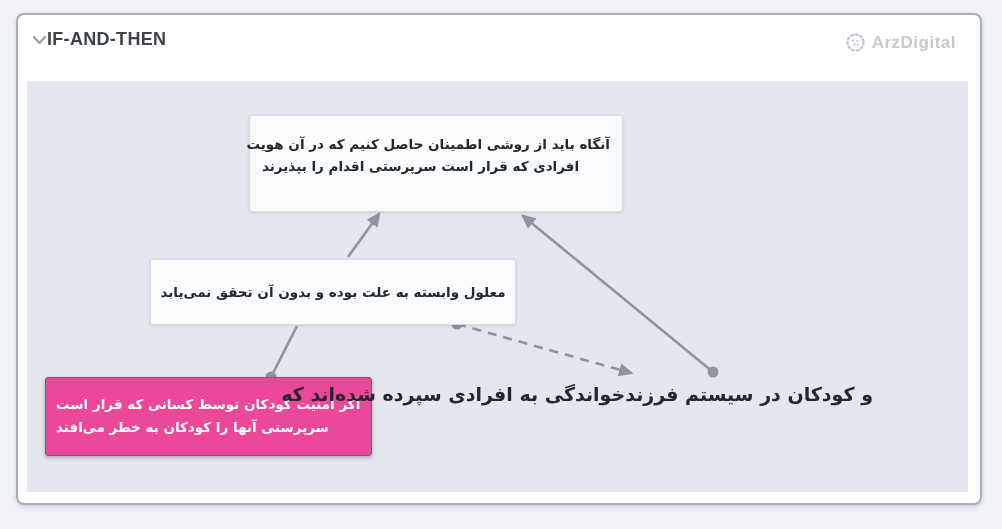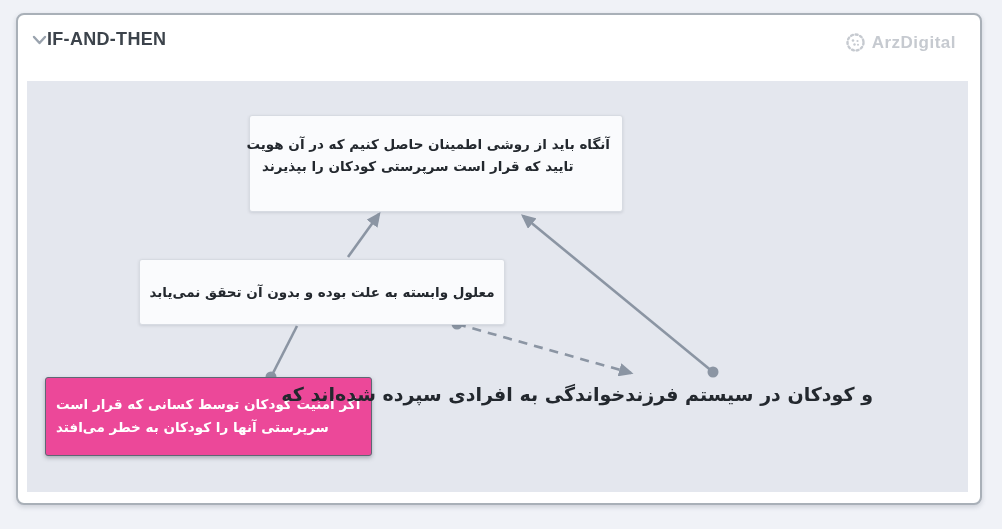--- a/index.html
+++ b/index.html
@@ -44,21 +44,21 @@
   }
   .node .ln{white-space:nowrap;line-height:22px;}
   .ln-c{text-align:left;}
   .ln-l{text-align:left;}
   .light-node{
     background:#fafbfd;border:1px solid #d7dbe2;
     box-shadow:0 1px 3px rgba(60,70,90,.15);
   }
   .then-box{left:222px;top:34px;width:374px;height:97px;padding:17px 12px 0 12px;}
   .and-box{
-    left:112px;top:178px;width:366px;height:66px;
+    left:123px;top:178px;width:366px;height:66px;
     display:flex;align-items:center;justify-content:center;
   }
   .if-box{
     left:18px;top:296px;width:327px;height:79px;padding:15px 10px 0 10px;
     background:#ec4899;border:1px solid #5f6774;color:#ffffff;
     box-shadow:0 2px 4px rgba(50,58,72,.35);
   }
   .if-box .ln{line-height:23px;}
   .side-note{
     position:absolute;left:432px;top:300px;width:414px;
@@ -107,21 +107,21 @@
 
       <line x1="244" y1="296" x2="270" y2="245" stroke="#8b95a3" stroke-width="2.6"></line>
       <circle cx="244" cy="296" r="5.5" fill="#8b95a3"></circle>
 
       <line x1="430" y1="243" x2="604" y2="292" stroke="#8b95a3" stroke-width="2.6" stroke-dasharray="9 7" marker-end="url(#ah)"></line>
       <circle cx="430" cy="243" r="5.5" fill="#8b95a3"></circle>
     </svg>
 
     <div class="node light-node then-box">
       <div class="ln ln-c">آنگاه باید از روشی اطمینان حاصل کنیم که در آن هویت</div>
-      <div class="ln ln-c">تایید که قرار است سرپرستی کودکان را بپذیرند</div>
+      <div class="ln ln-c">افرادی که قرار است سرپرستی اقدام را بپذیرند</div>
     </div>
 
     <div class="node light-node and-box">
       <div class="ln ln-c">معلول وابسته به علت بوده و بدون آن تحقق نمی‌یابد</div>
     </div>
 
     <div class="node if-box">
       <div class="ln ln-c">اگر امنیت کودکان توسط کسانی که قرار است</div>
       <div class="ln ln-l">سرپرستی آنها را کودکان به خطر می‌افتد</div>
     </div>

